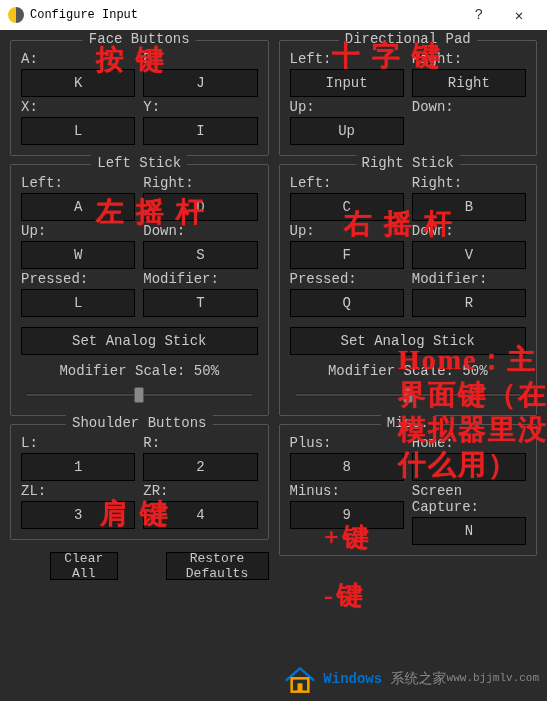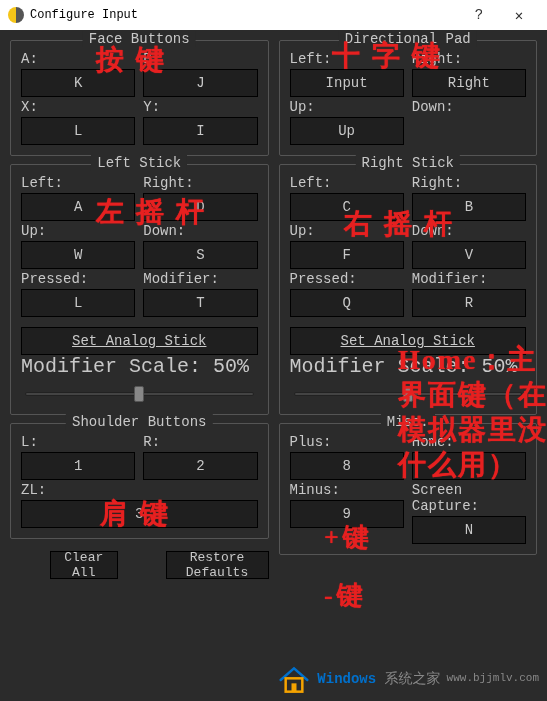--- a/index.html
+++ b/index.html
@@ -18,40 +18,40 @@
 .col { flex: 1; display: flex; flex-direction: column; }
 
 .group { border: 1px solid #555; border-radius: 2px; padding: 8px 10px 10px; margin-bottom: 8px; position: relative; }
 .group-title { position: absolute; top: -10px; left: 50%; transform: translateX(-50%); background: #2b2b2b; padding: 0 6px; font-size: 14px; color: #c8c8c8; white-space: nowrap; }
 
 .row2 { display: flex; gap: 8px; }
 .cell { flex: 1; }
 .lbl { font-size: 14px; color: #c8c8c8; margin-bottom: 2px; margin-top: 2px; }
 .btn { width: 100%; height: 28px; background: #1f1f1f; border: 1px solid #000; color: #c8c8c8; display: flex; align-items: center; justify-content: center; font-size: 14px; cursor: pointer; font-family: inherit; }
 
-.full-btn { margin-top: 10px; text-decoration: underline; }
-
-.slider-label { margin-top: 0; font-size: 20px; }
+.full-btn { margin-top: 10px; }
+
+.slider-label { text-align: center; margin-top: 8px; font-size: 14px; }
 .slider-wrap { margin: 8px 4px 2px; position: relative; height: 16px; }
 .slider-track { position: absolute; left: 0; right: 0; top: 6px; height: 4px; background: #444; border: 1px solid #222; border-radius: 2px; }
 .slider-thumb { position: absolute; top: 0; width: 10px; height: 16px; background: #888; border: 1px solid #555; border-radius: 2px; cursor: pointer; }
 
 .bottom-row { display: flex; gap: 8px; margin-top: 4px; }
 .bottom-row .bbtn { height: 28px; background: #1f1f1f; border: 1px solid #000; color: #c8c8c8; display: flex; align-items: center; justify-content: center; font-size: 13px; cursor: pointer; padding: 0 10px; font-family: inherit; margin-left: 40px; }
 
 
 .anno { position: absolute; color: #e62020; font-family: "SimSun", "STSong", serif; font-size: 28px; font-weight: bold; pointer-events: none; text-shadow: 0 0 1px #e62020; letter-spacing: 12px; line-height: 1.25; }
 
 
 .watermark { position: absolute; right: 8px; bottom: 6px; display: flex; align-items: center; gap: 6px; font-family: "Microsoft YaHei", "Segoe UI", sans-serif; pointer-events: none; }
 .wm-icon { width: 34px; height: 30px; }
 .wm-text { display: flex; line-height: 1.1; }
 .wm-text .t1 { color: #0070cc; font-weight: bold; font-size: 14px; }
 .wm-text .t1 .gray { color: #888; font-weight: normal; }
-.wm-text .t2 { color: #888; font-size: 11px; margin-left: 6px; }
+.wm-text .t2 { color: #888; font-size: 11px; }
 </style>
 </head>
 <body>
 
 <div class="titlebar">
   <div class="logo"></div>
   <div class="title">Configure Input</div>
   <div class="winbtn">?</div>
   <div class="winbtn">✕</div>
 </div>
@@ -134,20 +134,24 @@
             </div>
           <div class="cell">
               <div class="lbl">R:</div>
               <button class="btn">2</button>
             </div>
         </div>
         <div class="row2">
           <div class="cell">
               <div class="lbl">ZL:</div>
               <button class="btn">3</button>
+            </div>
+          <div class="cell">
+              <div class="lbl">ZR:</div>
+              <button class="btn">4</button>
             </div>
         </div>
       </div>
 
       <div class="bottom-row">
         <button class="bbtn">Clear All</button>
         <button class="bbtn">Restore Defaults</button>
       </div>
     </div>
 

